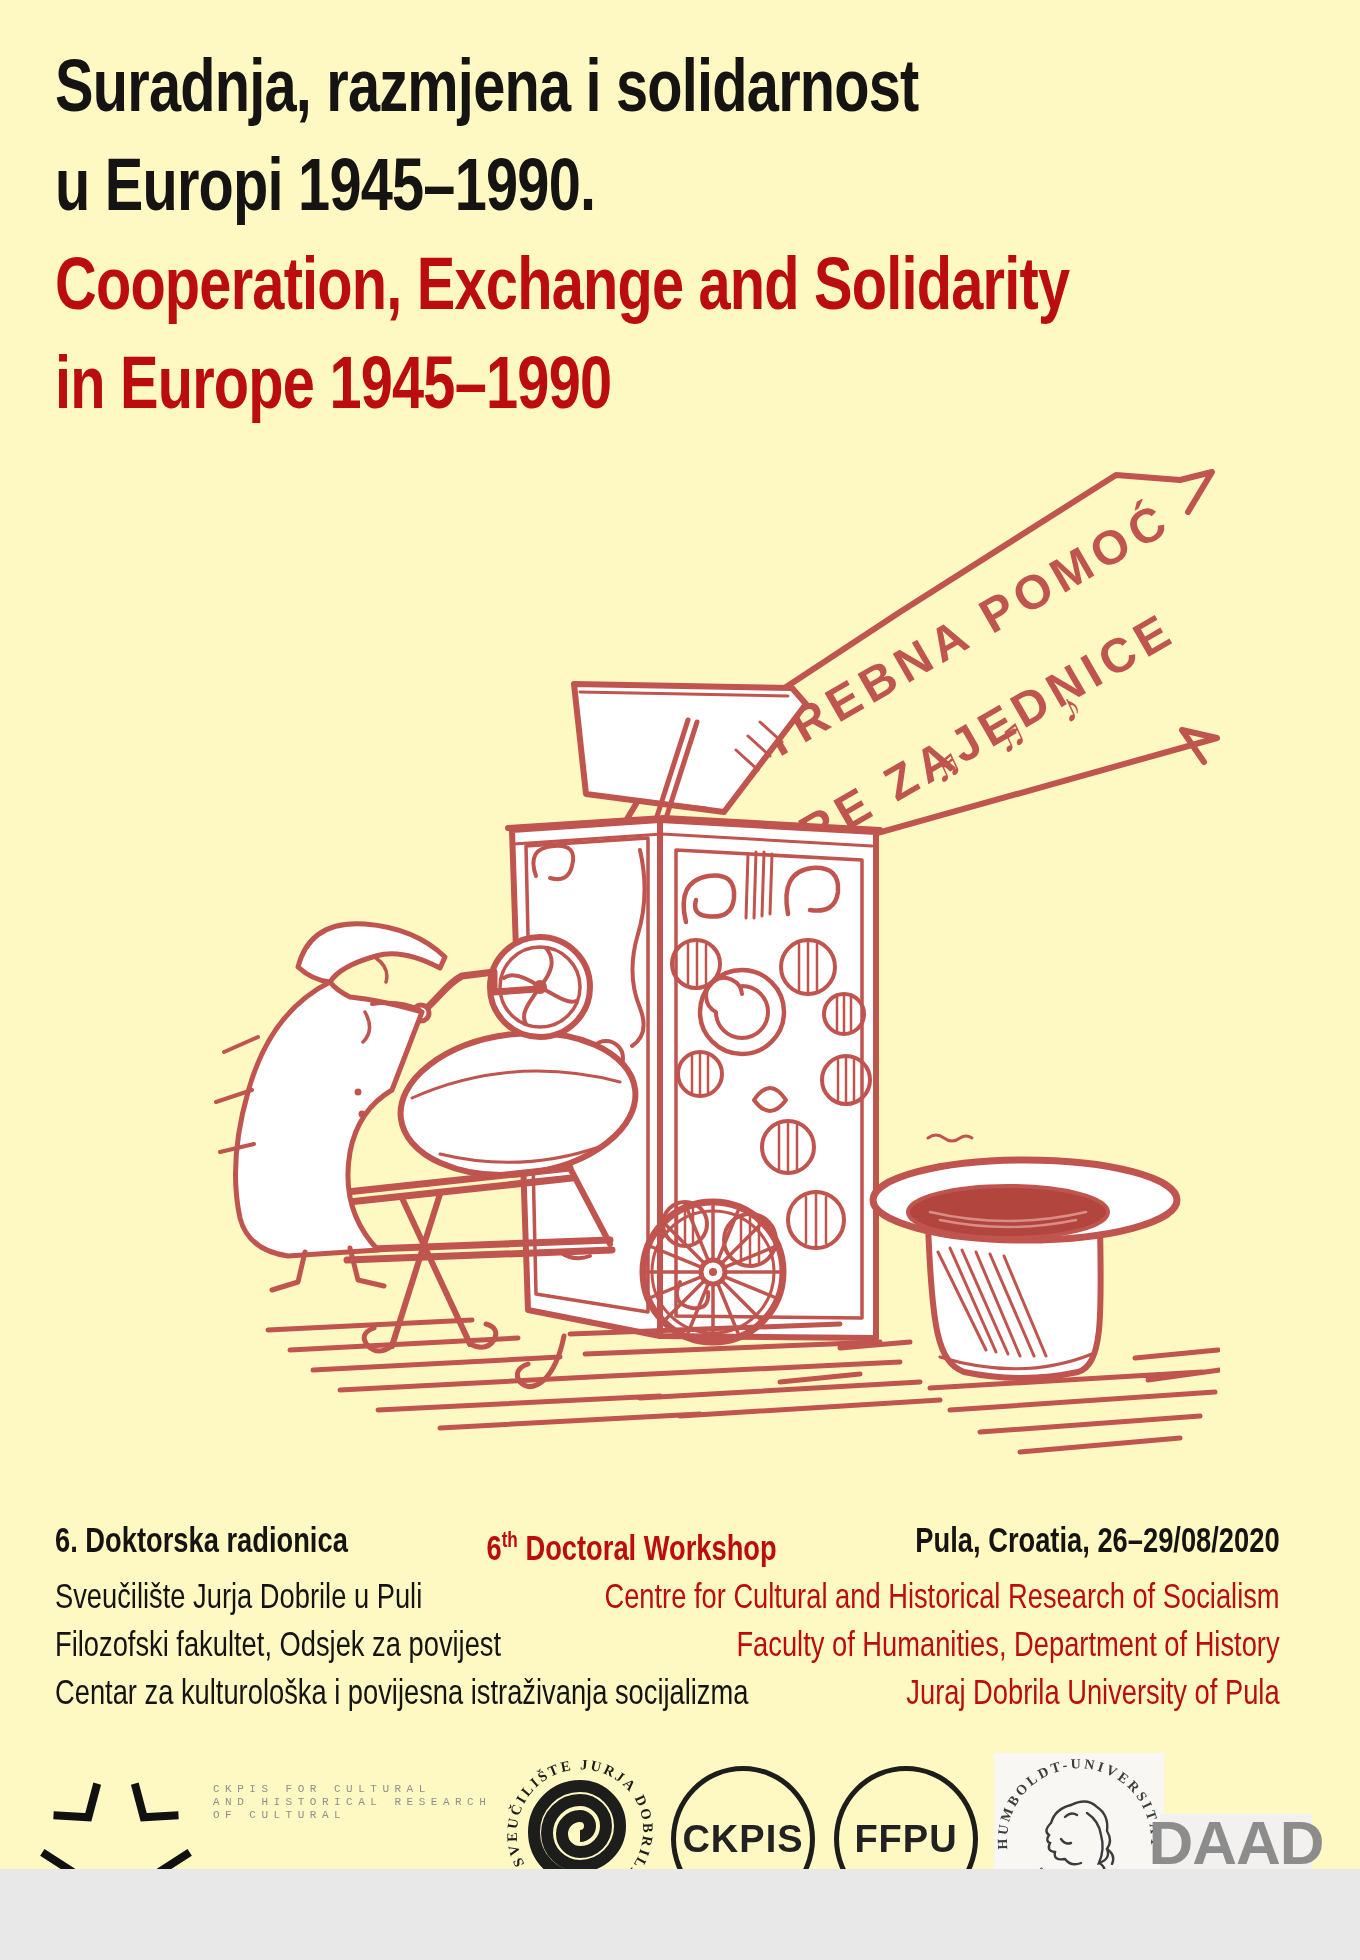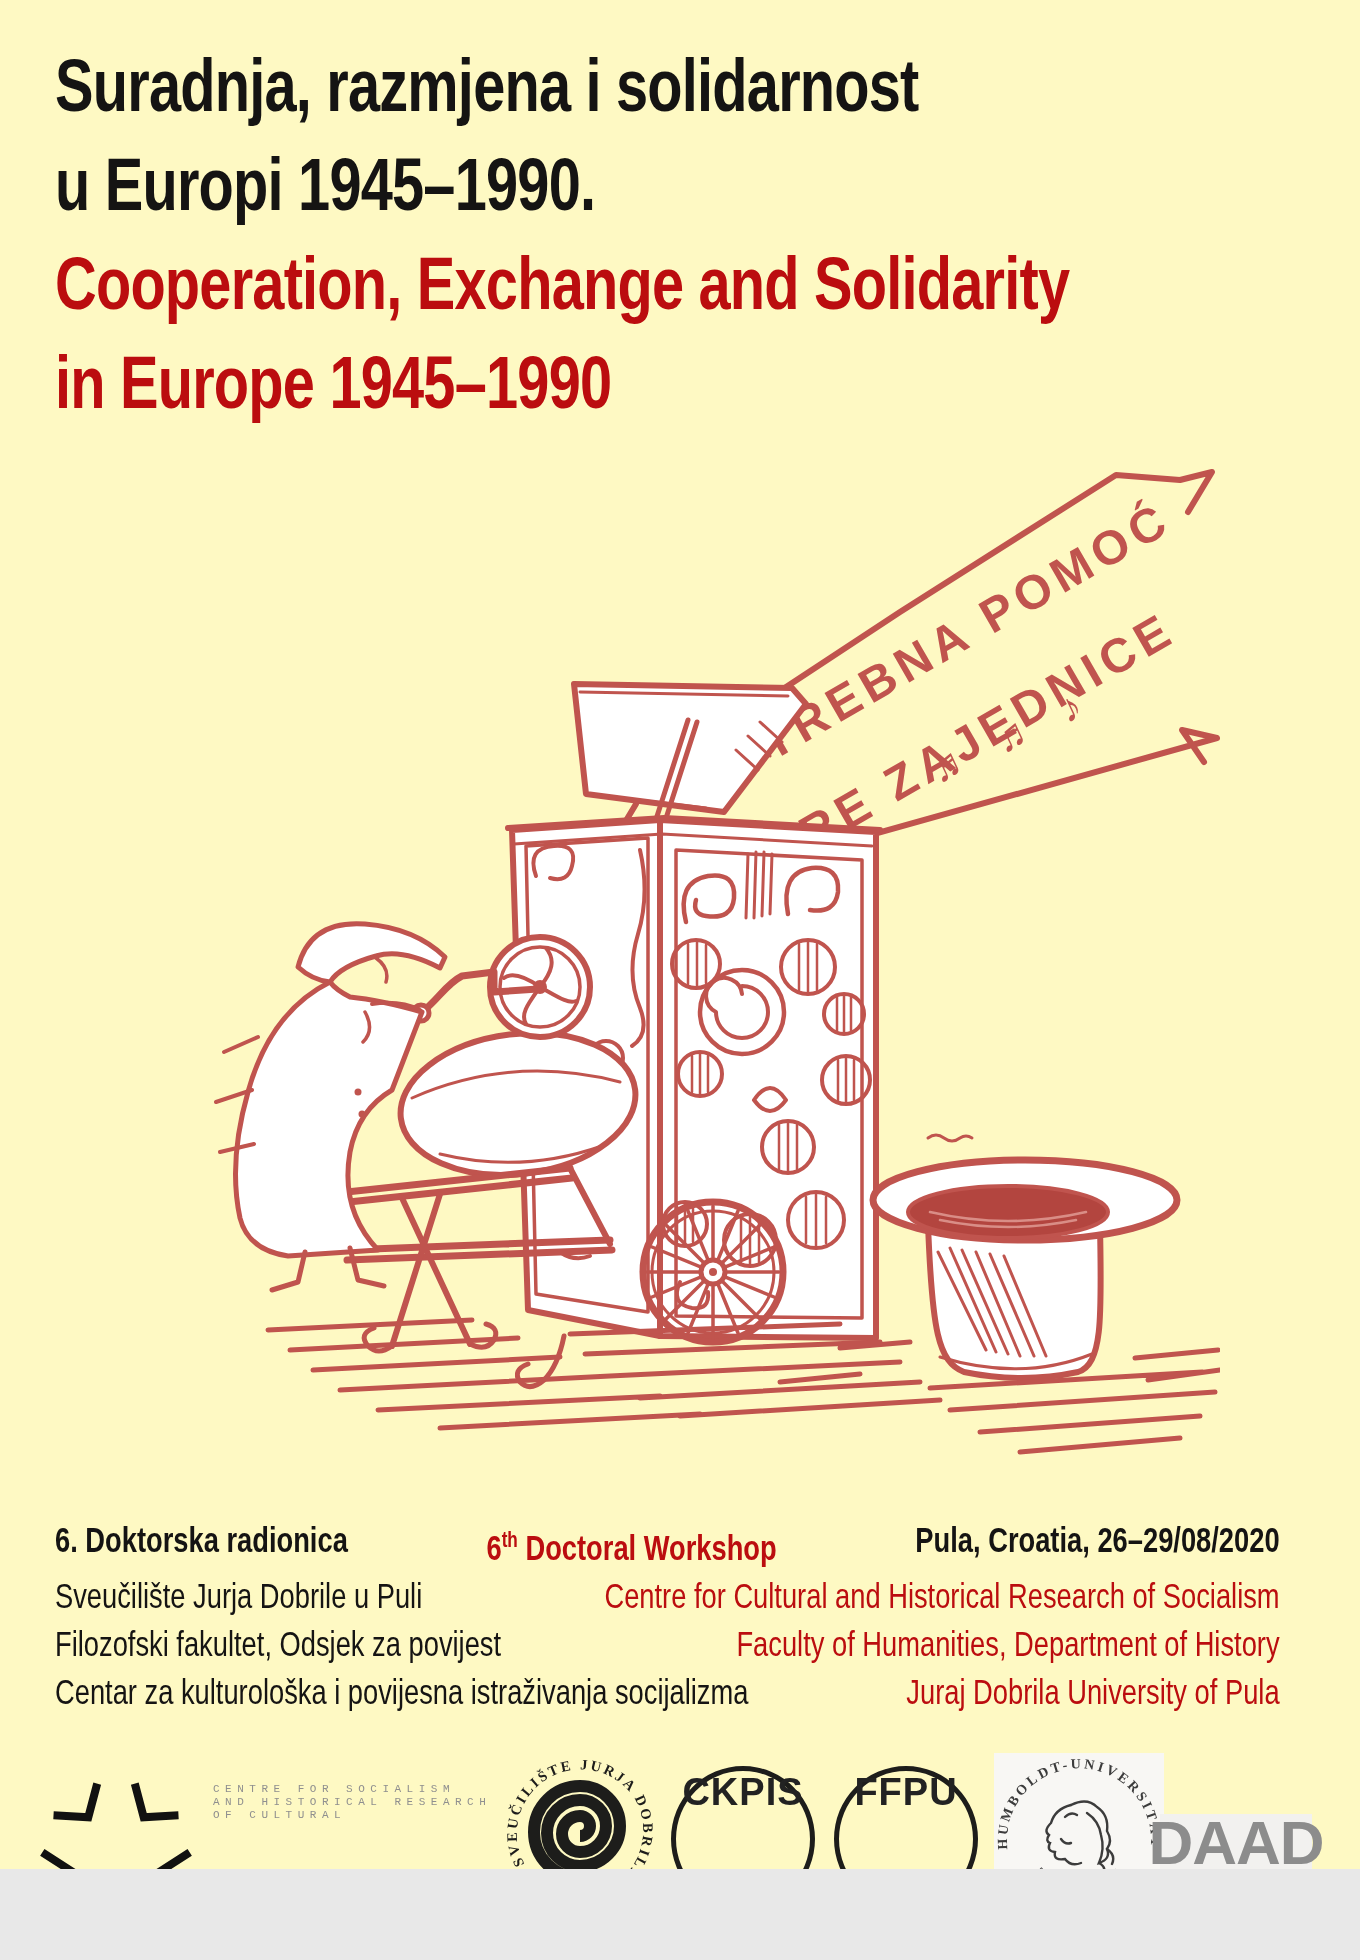--- a/index.html
+++ b/index.html
@@ -37,21 +37,21 @@
   
   .abs{position:absolute;}
   #ckpis-text-logo{
     left:213px;top:1783px;color:var(--gray);
     font-family:"Liberation Mono","DejaVu Sans Mono",monospace;
     font-size:11px;line-height:13px;letter-spacing:5.5px;white-space:nowrap;
   }
   #ckpis-text-logo .blk{margin-bottom:9px;}
   .badge{
     position:absolute;box-sizing:border-box;border:5px solid var(--seal);border-radius:50%;
-    display:flex;align-items:flex-start;justify-content:center;
+    display:flex;align-items:center;justify-content:center;
     font-weight:bold;color:#222;letter-spacing:1px;font-size:38px;
   }
   #humboldt-bg{left:994px;top:1753px;width:170px;height:172px;background:#f8f7f4;}
   #daad-bg{left:1160px;top:1814px;width:152px;height:56px;background:#f2f1ef;
     display:flex;align-items:center;justify-content:center;}
   #daad-text{font-weight:bold;font-size:62px;color:#8c8c8c;letter-spacing:-1px;
     font-family:"Liberation Sans",sans-serif;}
 </style>
 </head>
 <body>
@@ -231,21 +231,21 @@
           <path d="M-27,13 L0,-9 L27,13"></path>
         </g>
       <g transform="translate(-33,-46) rotate(144)">
           <path d="M-27,13 L0,-9 L27,13"></path>
         </g>
     </g>
   </svg>
 
   <div id="ckpis-text-logo" class="abs">
     <div class="blk">
-      <div>CENTRE FOR SOCIALISM</div>
+      <div>CKPIS FOR CULTURAL</div>
       <div>AND HISTORICAL RESEARCH</div>
       <div>OF CULTURAL</div>
     </div>
   </div>
 
   <svg class="abs" style="left:494px;top:1748px" width="172" height="180" viewBox="-86 -84 172 180">
     <defs>
       <path id="sealArc" d="M-55.4,32 A64,64 0 0 1 55.4,-32 A64,64 0 0 1 -55.4,32" fill="none"></path>
     </defs>
     <g fill="none" stroke="#1d1d1b" stroke-linecap="butt">

